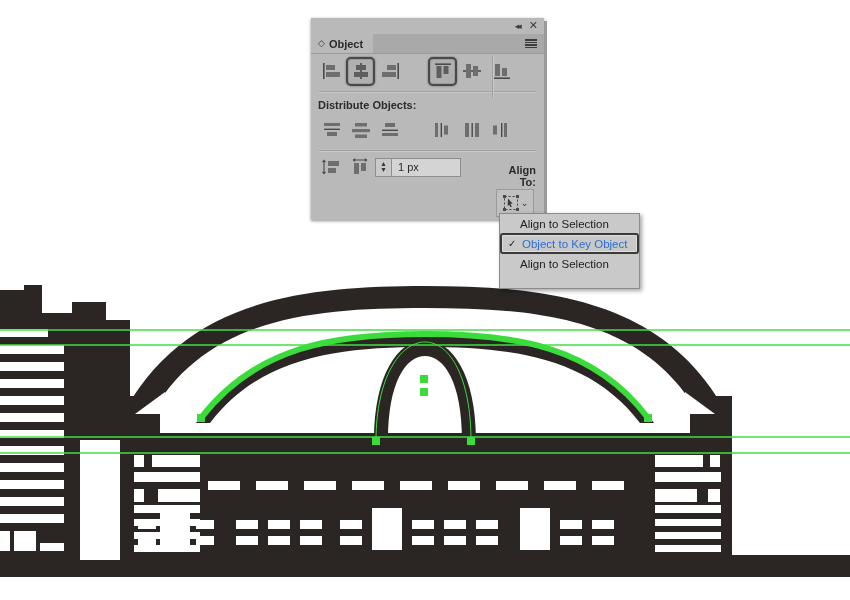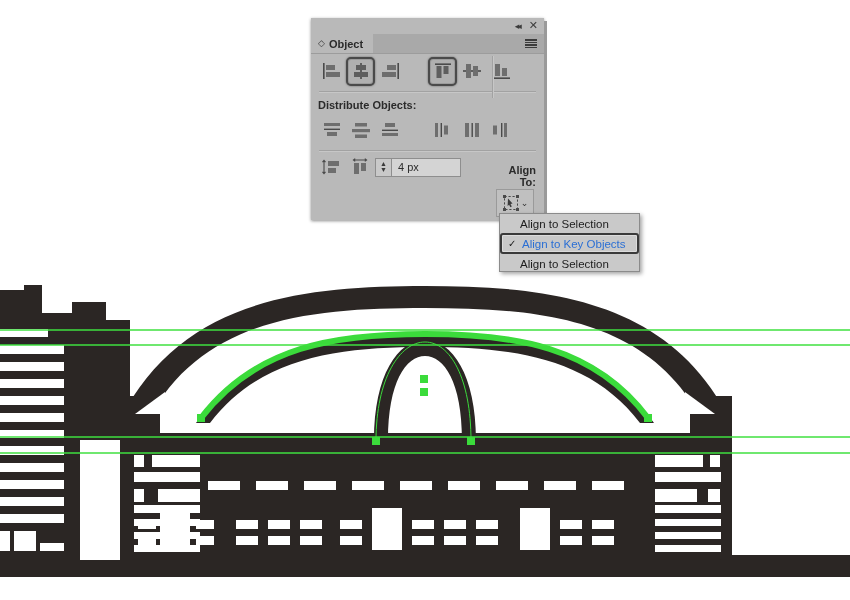--- a/index.html
+++ b/index.html
@@ -80,21 +80,21 @@
   .align-to-label{font-size:11px;color:#2b2b2b;font-weight:bold;text-align:right;padding-right:8px;margin-top:6px;}
   .align-to-btn{
     margin:2px 0 0 6px;width:34px;height:24px;background:#b9b9b9;
     display:flex;align-items:center;justify-content:center;gap:1px;
     border:1px solid transparent;
   }
   .align-to-btn.open{background:#c0c0c0;box-shadow:0 0 0 1px #9a9a9a;}
   .chev{font-size:9px;color:#333;}
   
   #align-dropdown{
-    position:absolute;left:499px;top:213px;width:141px;height:59px;
+    position:absolute;left:499px;top:213px;width:141px;height:76px;
     background:#c9c9c9;border:1px solid #8b8b8b;
     box-shadow:2px 2px 4px rgba(0,0,0,.35);
     box-sizing:border-box;
   }
   .dd-item{
     height:19px;display:flex;align-items:center;font-size:11.5px;color:#1d1d1d;
     padding-left:20px;position:relative;box-sizing:border-box;
   }
   .dd-item.checked{
     color:#2b6fd4;background:#c9c9c9;
@@ -399,21 +399,21 @@
             <svg width="22" height="20">
               <path d="M4 3 l12 0 M5.2 1.6 l-1.8 1.4 l1.8 1.4 M14.8 1.6 l1.8 1.4 l-1.8 1.4" stroke="#4a4a4a" stroke-width="1.1" fill="none"></path>
               <rect x="4" y="6" width="5" height="11" fill="#6e6e6e"></rect>
               <rect x="11" y="6" width="5" height="8" fill="#6e6e6e"></rect>
             </svg>
           </div>
           <div class="stepper">
             <span>▲</span>
             <span>▼</span>
           </div>
-          <div class="spacing-input">4 px</div>
+          <div class="spacing-input">1 px</div>
         </div>
       </div>
       <div class="at-col">
         <div class="align-to-label">Align To:</div>
         <div class="align-to-btn open">
           <svg width="18" height="18">
             <g stroke="#4a4a4a" stroke-width="1" fill="none" stroke-dasharray="2.2 1.8">
               <rect x="2.5" y="2.5" width="13" height="13"></rect>
             </g>
             <rect x="1" y="1" width="3" height="3" fill="#4a4a4a"></rect>
@@ -429,18 +429,18 @@
 
   </div>
 </div>
 
 <div id="align-dropdown">
   <div class="dd-item">
     <span>Align to Selection</span>
   </div>
   <div class="dd-item checked">
     <span class="dd-check">✓</span>
-    <span>Align to Key Objects</span>
+    <span>Object to Key Object</span>
   </div>
   <div class="dd-item">
     <span>Align to Selection</span>
   </div>
 </div>
 
 </body></html>

